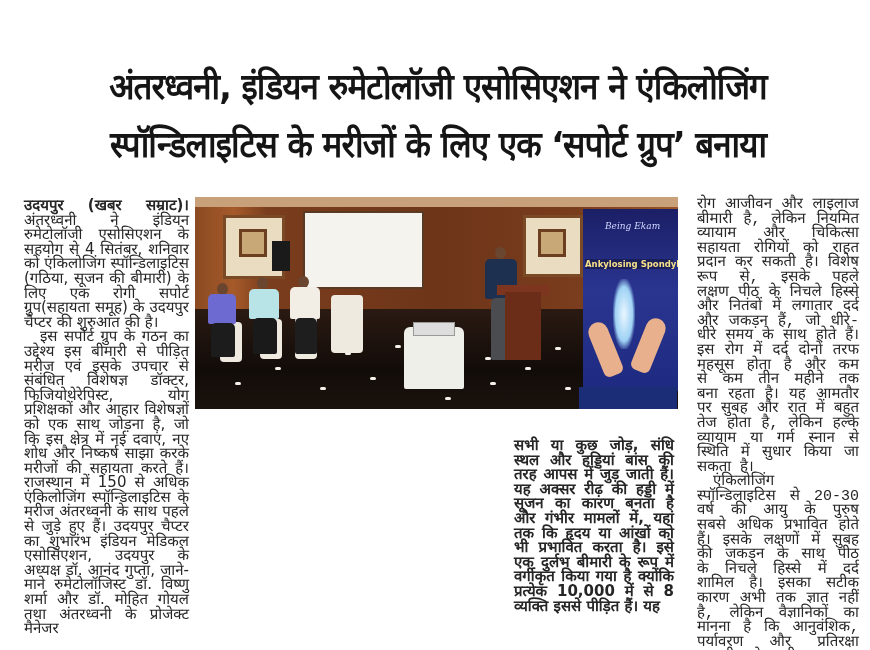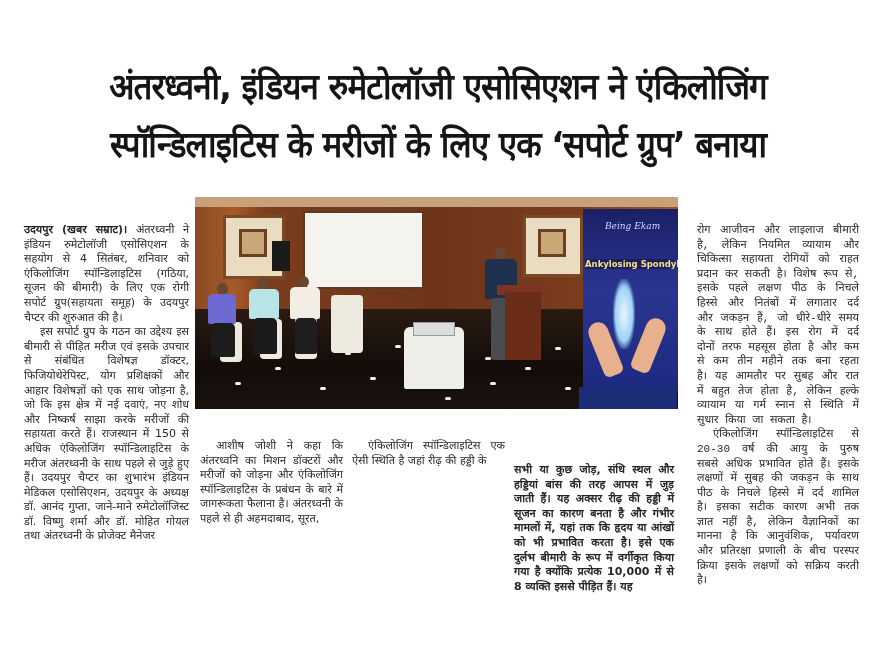--- a/index.html
+++ b/index.html
@@ -3,21 +3,21 @@
 <meta charset="utf-8">
 <style>
   html, body { margin:0; padding:0; background:#ffffff; }
   body { width:870px; height:650px; position:relative; overflow:hidden;
          font-family:"DejaVu Sans","Liberation Sans",sans-serif; color:#1b1b1b; }
   .headline { position:absolute; left:18px; width:840px; text-align:center;
               font-family:"DejaVu Sans","Liberation Sans",sans-serif; font-weight:bold;
               color:#151515; letter-spacing:-1px; white-space:nowrap; }
   .h1 { top:64px; font-size:36px; line-height:46px; transform:scaleX(0.92); transform-origin:center; }
   .h2 { top:122px; font-size:36px; line-height:46px; transform:scaleX(0.92); transform-origin:center; }
-  .col { position:absolute; font-size:11px; line-height:14.6px; text-align:justify; color:#262626;margin-top:25px; }
+  .col { position:absolute; font-size:15px; line-height:14.6px; text-align:justify; color:#262626; }
   .col p { margin:0; }
   .col p.indent { text-indent:16px; }
   .dateline { font-weight:bold; }
   .c1 { left:24px; top:198px; width:165px; }
   .c2 { left:200px; top:414px; width:143px; }
   .c3 { left:352px; top:414px; width:153px; }
   .c4 { left:514px; top:438px; width:160px;font-weight:bold; }
   .c5 { left:697px; top:198px; width:162px;font-family:Liberation Mono, monospace; }
 
   
@@ -112,25 +112,23 @@
     <div class="banner-logo">Being Ekam</div>
     <div class="banner-title">Ankylosing Spondylitis</div>
     <div class="spine"></div>
     <div class="hand" style="left:12px;top:112px;transform:rotate(-22deg);"></div>
     <div class="hand" style="left:56px;top:108px;transform:rotate(22deg);"></div>
   </div>
   <div class="banner-base"></div>
 </div>
 
 <div class="col c2">
-  <p class="indent">आशीष जोशी ने कहा कि अंतरध्वनि का मिशन डॉक्टरों और मरीजों को जोड़ना और एंकिलोजिंग स्पॉन्डिलाइटिस के प्रबंधन के बारे में जागरूकता फैलाना है। अंतरध्वनी के पहले से ही अहमदाबाद, सूरत,</p>
 </div>
 
 <div class="col c3">
-  <p class="indent">एंकिलोजिंग स्पॉन्डिलाइटिस एक ऐसी स्थिति है जहां रीढ़ की हड्डी के</p>
 </div>
 
 <div class="col c4">
   <p>सभी या कुछ जोड़, संधि स्थल और हड्डियां बांस की तरह आपस में जुड़ जाती हैं। यह अक्सर रीढ़ की हड्डी में सूजन का कारण बनता है और गंभीर मामलों में, यहां तक कि हृदय या आंखों को भी प्रभावित करता है। इसे एक दुर्लभ बीमारी के रूप में वर्गीकृत किया गया है क्योंकि प्रत्येक 10,000 में से 8 व्यक्ति इससे पीड़ित हैं। यह</p>
 </div>
 
 <div class="col c5">
   <p>रोग आजीवन और लाइलाज बीमारी है, लेकिन नियमित व्यायाम और चिकित्सा सहायता रोगियों को राहत प्रदान कर सकती है। विशेष रूप से, इसके पहले लक्षण पीठ के निचले हिस्से और नितंबों में लगातार दर्द और जकड़न हैं, जो धीरे-धीरे समय के साथ होते हैं। इस रोग में दर्द दोनों तरफ महसूस होता है और कम से कम तीन महीने तक बना रहता है। यह आमतौर पर सुबह और रात में बहुत तेज होता है, लेकिन हल्के व्यायाम या गर्म स्नान से स्थिति में सुधार किया जा सकता है।</p>
   <p class="indent">एंकिलोजिंग स्पॉन्डिलाइटिस से 20-30 वर्ष की आयु के पुरुष सबसे अधिक प्रभावित होते हैं। इसके लक्षणों में सुबह की जकड़न के साथ पीठ के निचले हिस्से में दर्द शामिल है। इसका सटीक कारण अभी तक ज्ञात नहीं है, लेकिन वैज्ञानिकों का मानना है कि आनुवंशिक, पर्यावरण और प्रतिरक्षा प्रणाली के बीच परस्पर क्रिया इसके लक्षणों को सक्रिय करती है।</p>
 </div>

